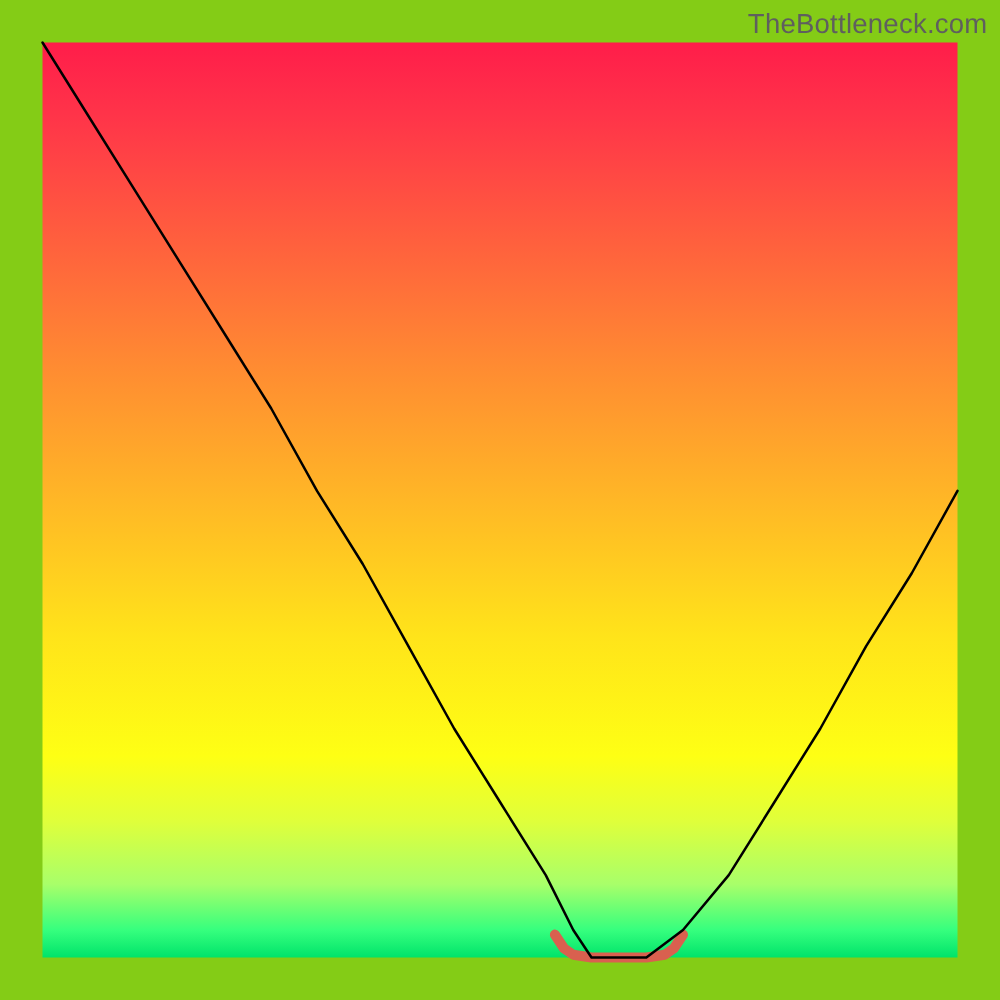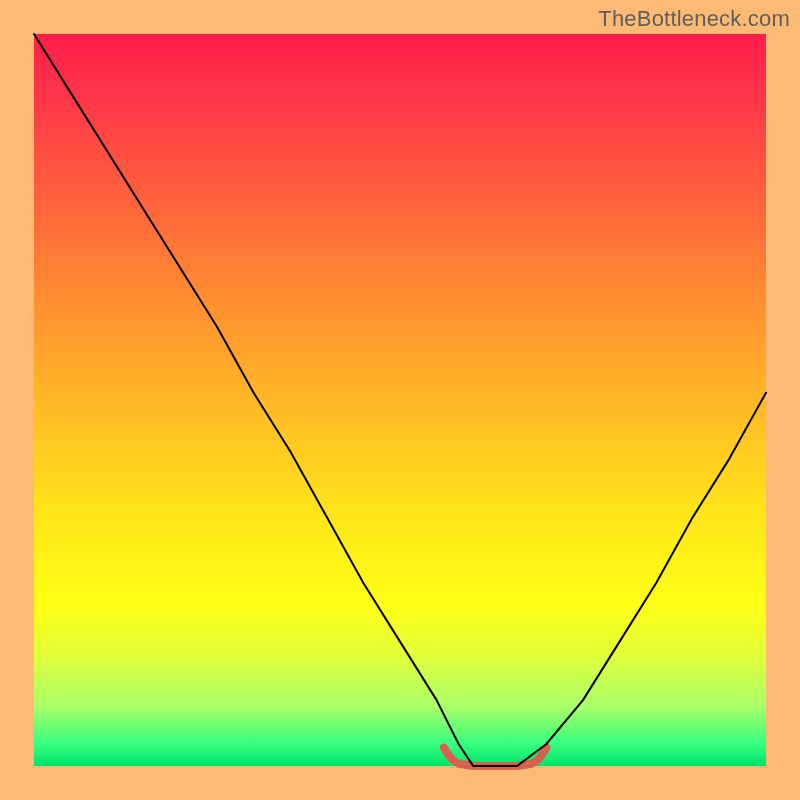--- a/index.html
+++ b/index.html
@@ -8,21 +8,21 @@
     width: 800px;
     height: 800px;
     overflow: hidden;
     background: #000;
     font-family: Arial, Helvetica, sans-serif;
   }
   .frame {
     position: relative;
     width: 800px;
     height: 800px;
-    background: #fdba74;
+    background: #84cc16;
   }
   .plot-area {
     position: absolute;
     left: 34px;
     top: 34px;
     width: 732px;
     height: 732px;
     background: linear-gradient(
       to bottom,
       #ff1d4a 0%,

